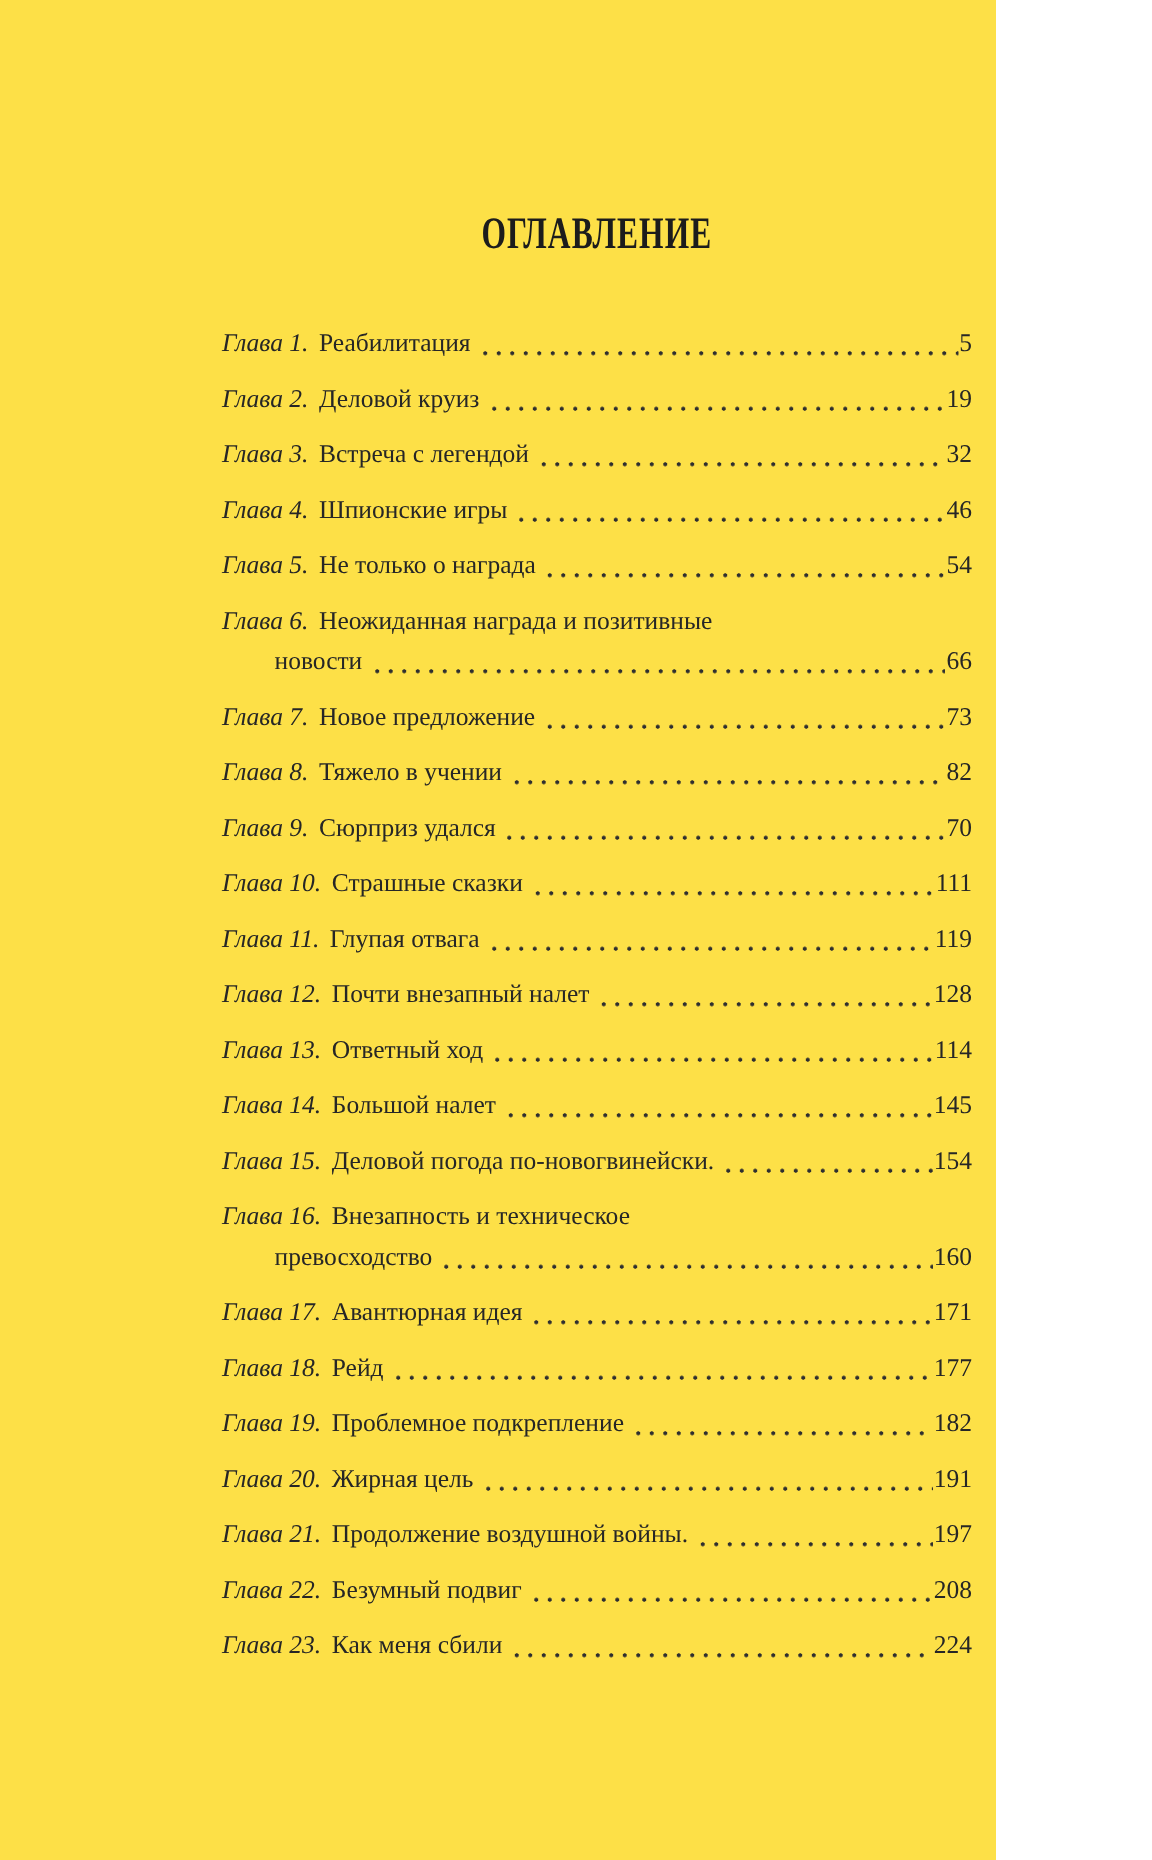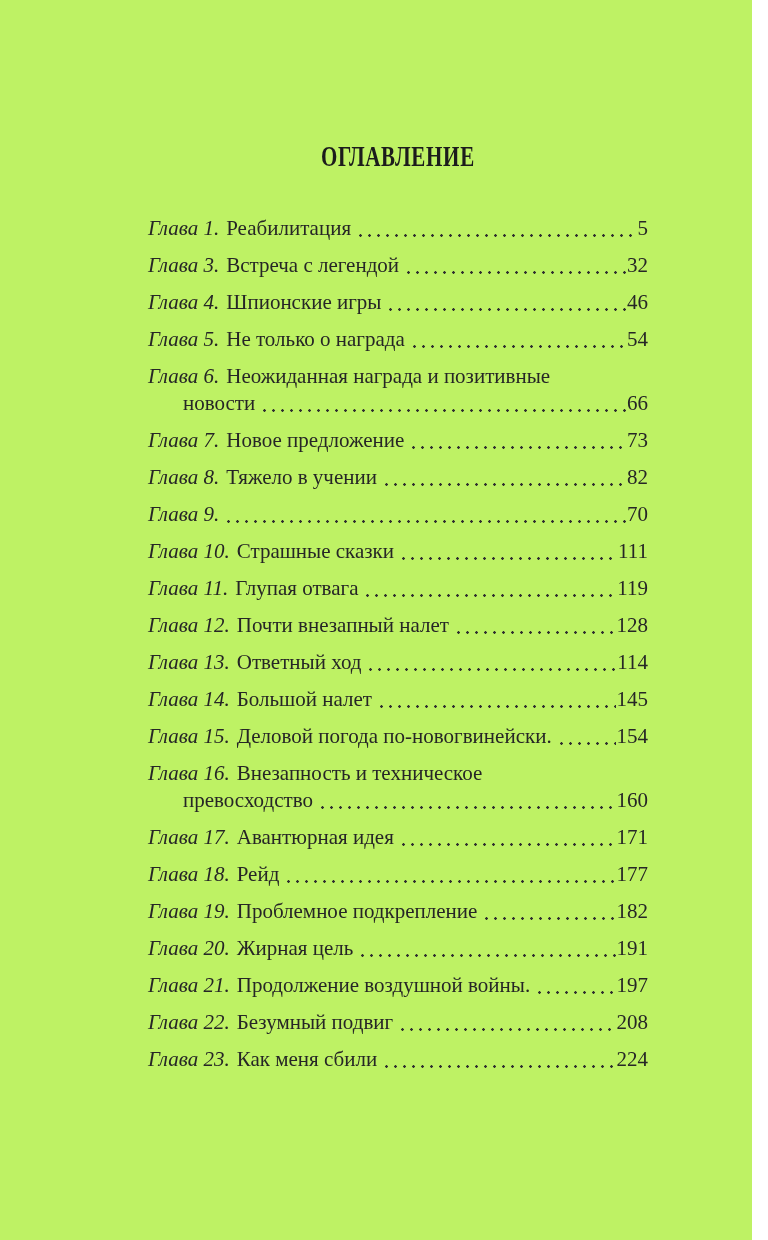--- a/index.html
+++ b/index.html
@@ -2,23 +2,23 @@
 <html><head>
 <meta charset="utf-8">
 <style>
   html, body {
     margin: 0;
     padding: 0;
     background: #ffffff;
   }
   .page {
     position: relative;
-    width: 752px;
+    width: 664px;
     height: 1240px;
-    background: #bef264;
+    background: #fde047;
     overflow: hidden;
     font-family: "Liberation Serif", "DejaVu Serif", serif;
     color: #262626;
   }
   .content {
     margin-left: 148px;
     width: 500px;
     padding-top: 140px;
   }
   .toc-title {
@@ -31,21 +31,21 @@
   }
   .toc-title .condensed {
     display: inline-block;
     transform: scaleX(0.70);
     transform-origin: center;
     letter-spacing: 1px;
     white-space: nowrap;
   }
   .toc-entry {
     margin-bottom: 10px;
-    font-size: 21px;
+    font-size: 17px;
     line-height: 27px;
   }
   .row {
     display: flex;
   }
   .row.wrap-line {
     padding-left: 35px;
   }
   .chapter-label {
     font-style: italic;
@@ -83,20 +83,28 @@
         <div class="toc-entry">
           <div class="row">
             <span class="chapter-label">Глава 1.</span>
             <span class="chapter-title">Реабилитация</span>
             <span class="dot-leader"></span>
             <span class="page-number">5</span>
           </div>
         </div>
         <div class="toc-entry">
           <div class="row">
+            <span class="chapter-label">Глава 2.</span>
+            <span class="chapter-title">Деловой круиз</span>
+            <span class="dot-leader"></span>
+            <span class="page-number">19</span>
+          </div>
+        </div>
+        <div class="toc-entry">
+          <div class="row">
             <span class="chapter-label">Глава 3.</span>
             <span class="chapter-title">Встреча с легендой</span>
             <span class="dot-leader"></span>
             <span class="page-number">32</span>
           </div>
         </div>
         <div class="toc-entry">
           <div class="row">
             <span class="chapter-label">Глава 4.</span>
             <span class="chapter-title">Шпионские игры</span>
@@ -135,20 +143,21 @@
           <div class="row">
             <span class="chapter-label">Глава 8.</span>
             <span class="chapter-title">Тяжело в учении</span>
             <span class="dot-leader"></span>
             <span class="page-number">82</span>
           </div>
         </div>
         <div class="toc-entry">
           <div class="row">
             <span class="chapter-label">Глава 9.</span>
+            <span class="chapter-title">Сюрприз удался</span>
             <span class="dot-leader"></span>
             <span class="page-number">70</span>
           </div>
         </div>
         <div class="toc-entry">
           <div class="row">
             <span class="chapter-label">Глава 10.</span>
             <span class="chapter-title">Страшные сказки</span>
             <span class="dot-leader"></span>
             <span class="page-number">111</span>

